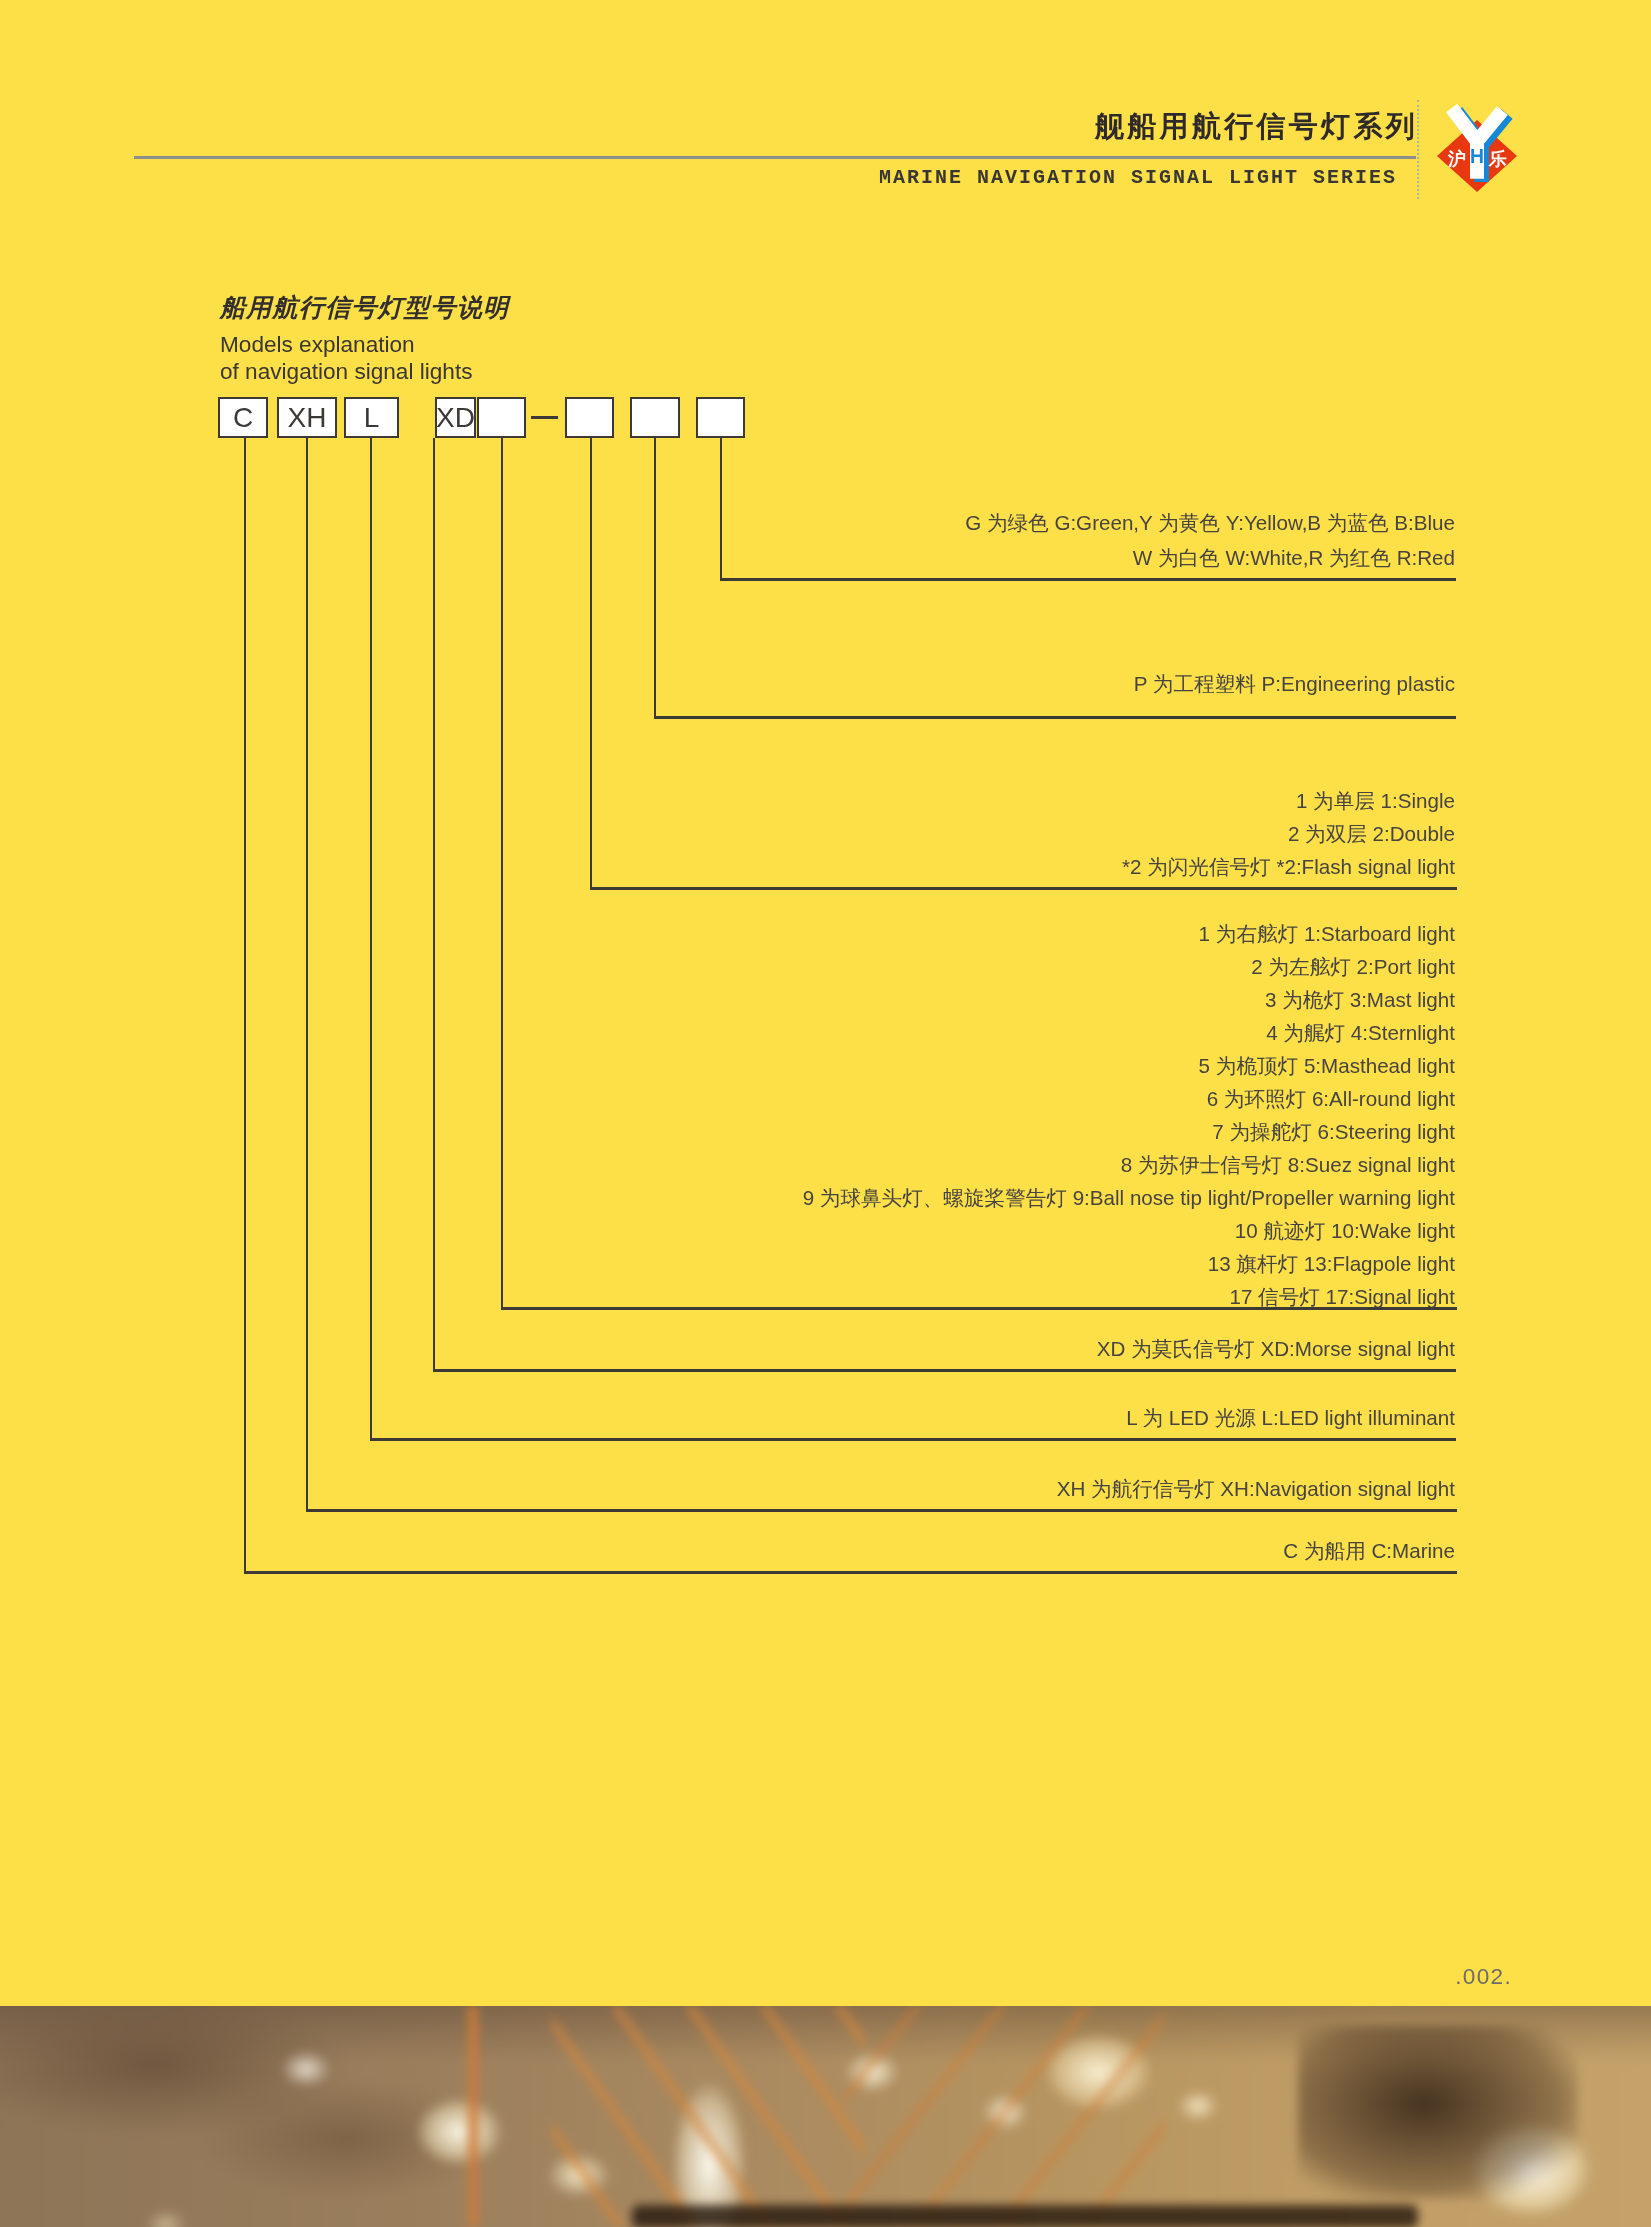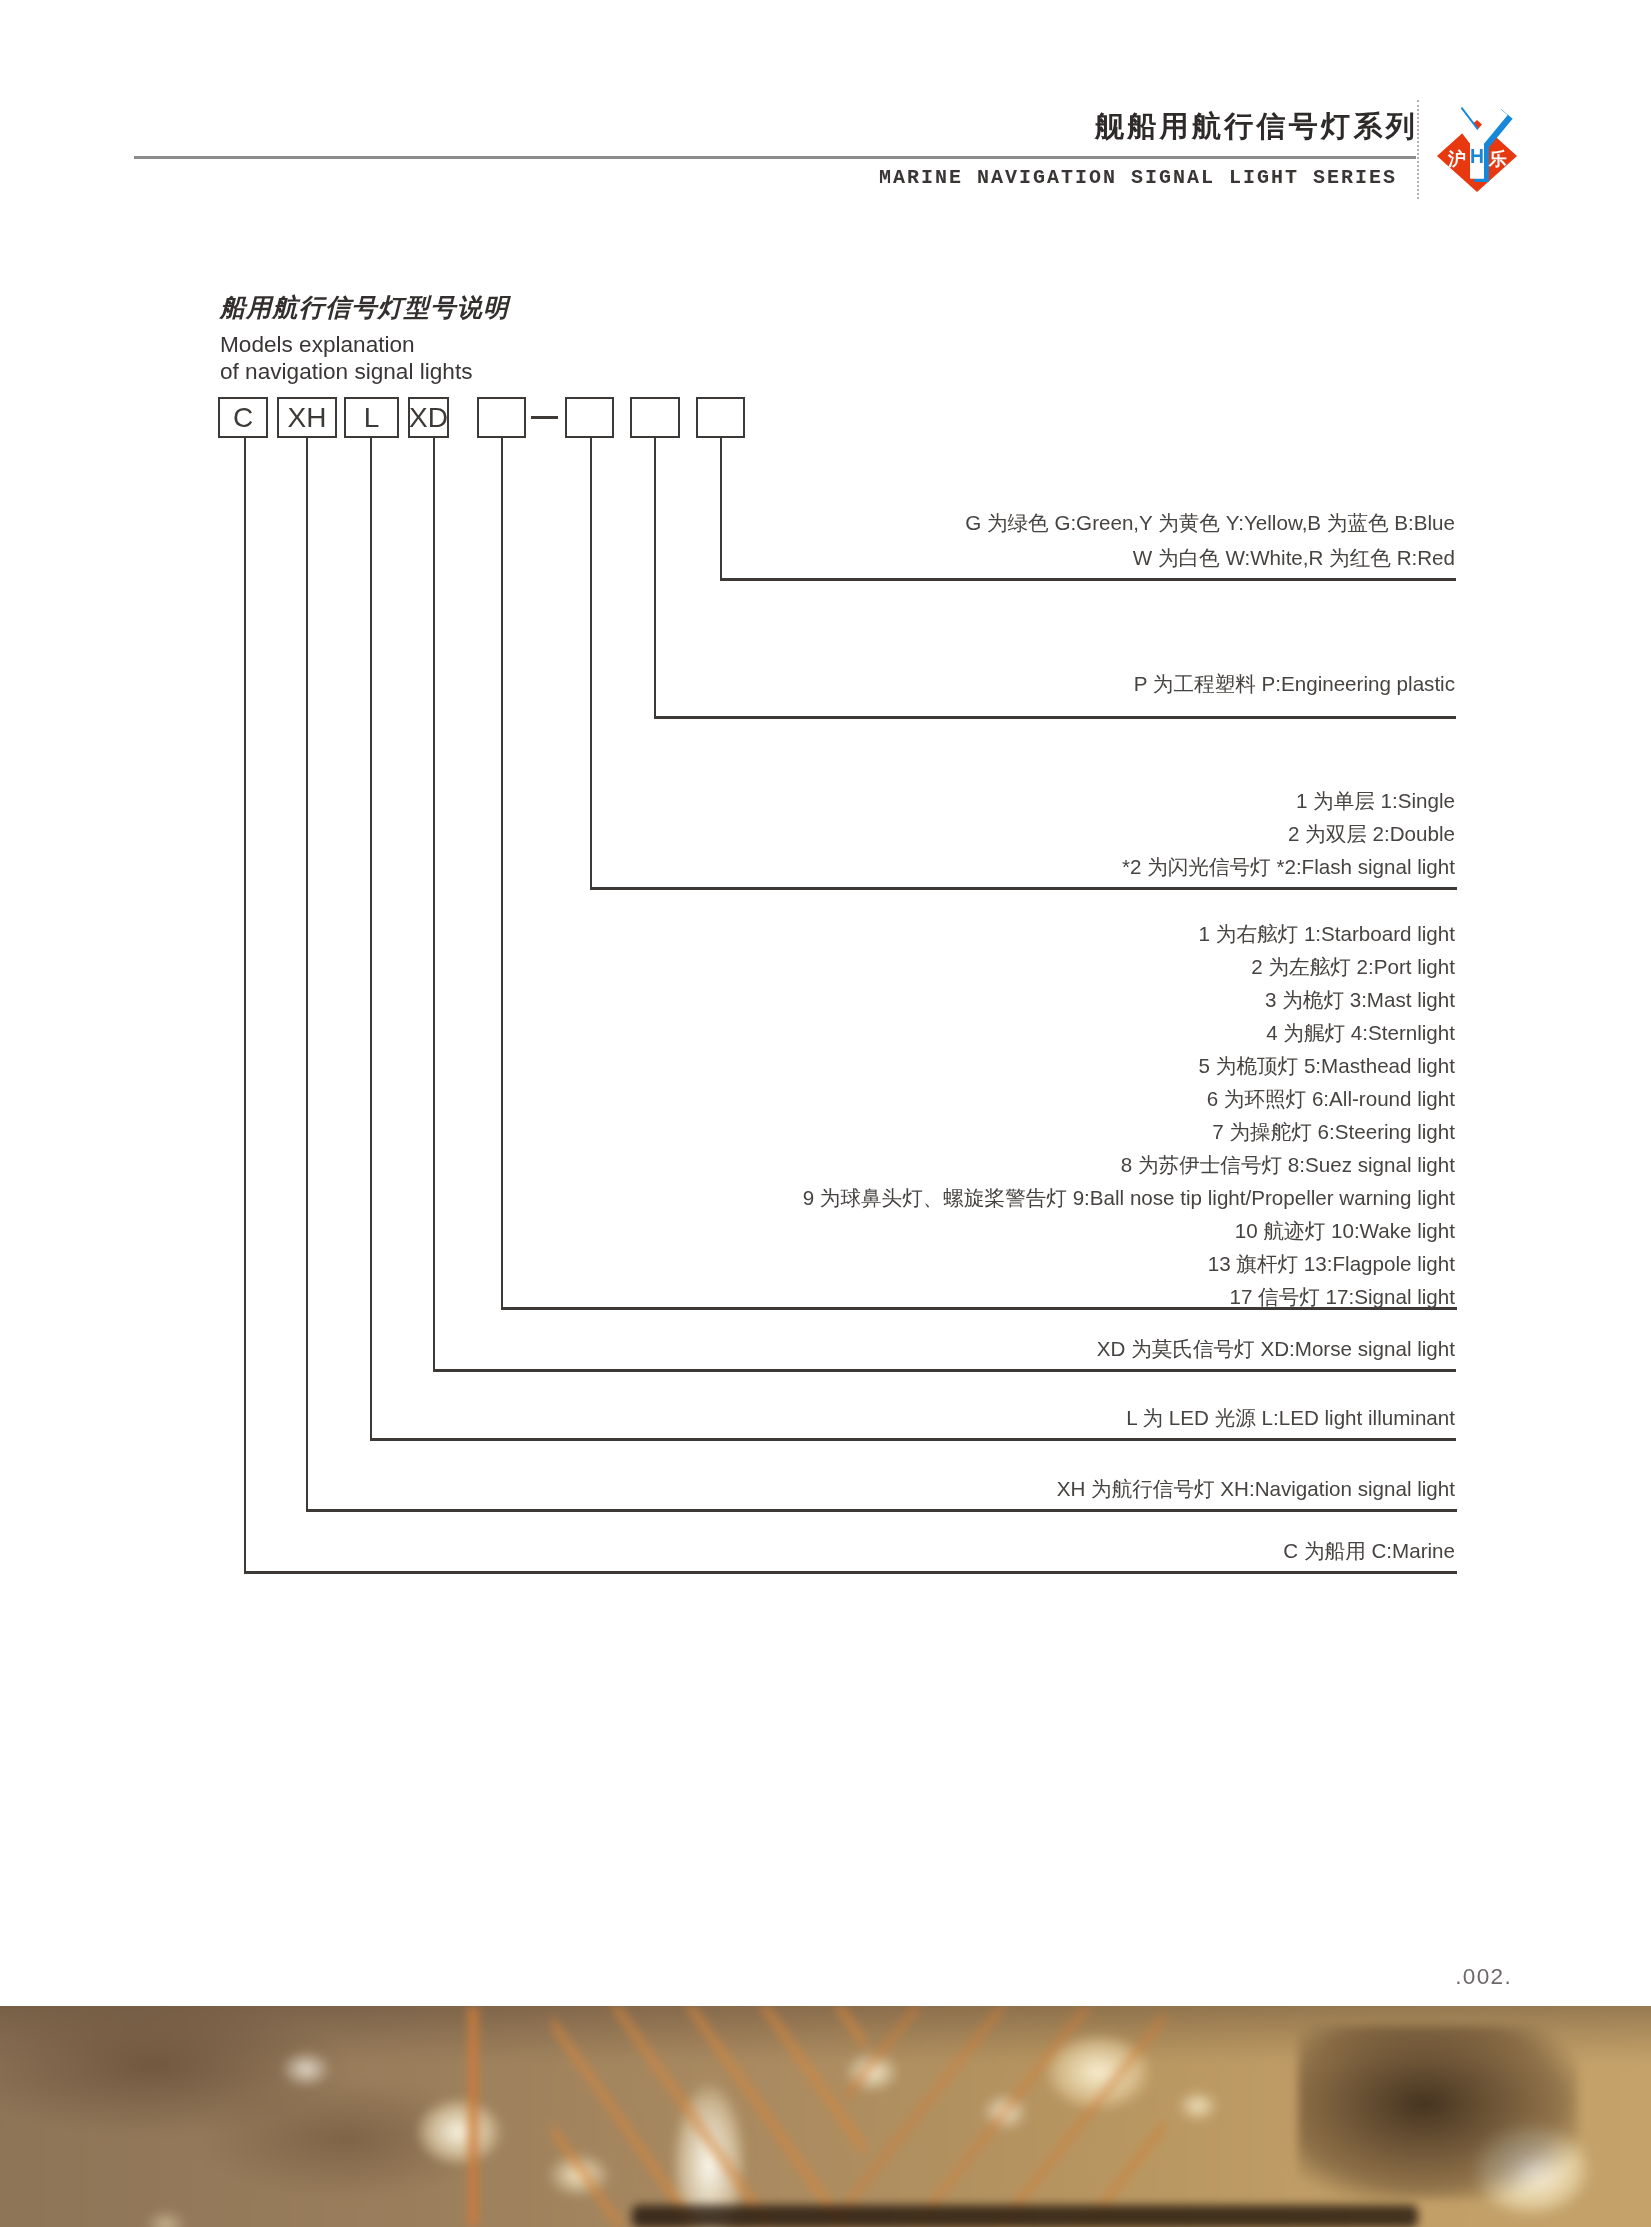--- a/index.html
+++ b/index.html
@@ -1,16 +1,16 @@
 <!DOCTYPE html>
 <html style="font-size:10.7px"><head>
 <meta charset="utf-8">
 <style>
   html,body{margin:0;padding:0;background:#e9e9e9;}
-  .page{position:relative;width:1652px;height:2227px;background:#ffffff;overflow:hidden;
+  .page{position:relative;width:1652px;height:2227px;background:#fde047;overflow:hidden;
         font-family:"Liberation Sans","DejaVu Sans",sans-serif;}
 
   
   .hdr-zh{position:absolute;right:234px;top:107px;font-size:29px;font-weight:bold;
           letter-spacing:3.3px;color:#2e2a29;}
   .hdr-rule{position:absolute;left:134px;top:156px;width:1282px;height:2.7px;background:#8d8d8d;}
   .hdr-en{position:absolute;right:255px;top:166px;font-family:"Liberation Mono","DejaVu Sans Mono",monospace;
           font-weight:700;font-size:20px;letter-spacing:2px;color:#3a3635;}
   .hdr-dotted{position:absolute;left:1417px;top:100px;height:99px;width:0;
           border-left:2.7px dotted #b3afae;}
@@ -22,21 +22,21 @@
   .sec-en1{position:absolute;left:220px;top:332px;font-size:22.6px;color:#3a3635;}
   .sec-en2{position:absolute;left:220px;top:359px;font-size:22.6px;color:#3a3635;}
 
   
   .mbox{position:absolute;top:397px;height:41px;border:2px solid #3d3936;background:#fff;
         box-sizing:border-box;display:flex;align-items:center;justify-content:center;
         font-size:28px;color:#3d3936;}
   #box-c {left:218px;width:50px;}
   #box-xh{left:277px;width:60px;}
   #box-l {left:344px;width:55px;}
-  #box-xd{left:408px;width:41px;}
+  #box-xd{left:435px;width:41px;}
   #box-5 {left:477px;width:49px;}
   #box-6 {left:565px;width:49px;}
   #box-7 {left:630px;width:50px;}
   #box-8 {left:696px;width:49px;}
   .mdash{position:absolute;left:531px;top:416px;width:27px;height:2.7px;background:#3d3936;}
 
   
   .vline{position:absolute;top:438px;width:2px;background:#3d3936;}
   #v-c {left:244px;height:1133px;}
   #v-xh{left:306px;height:1071px;}

